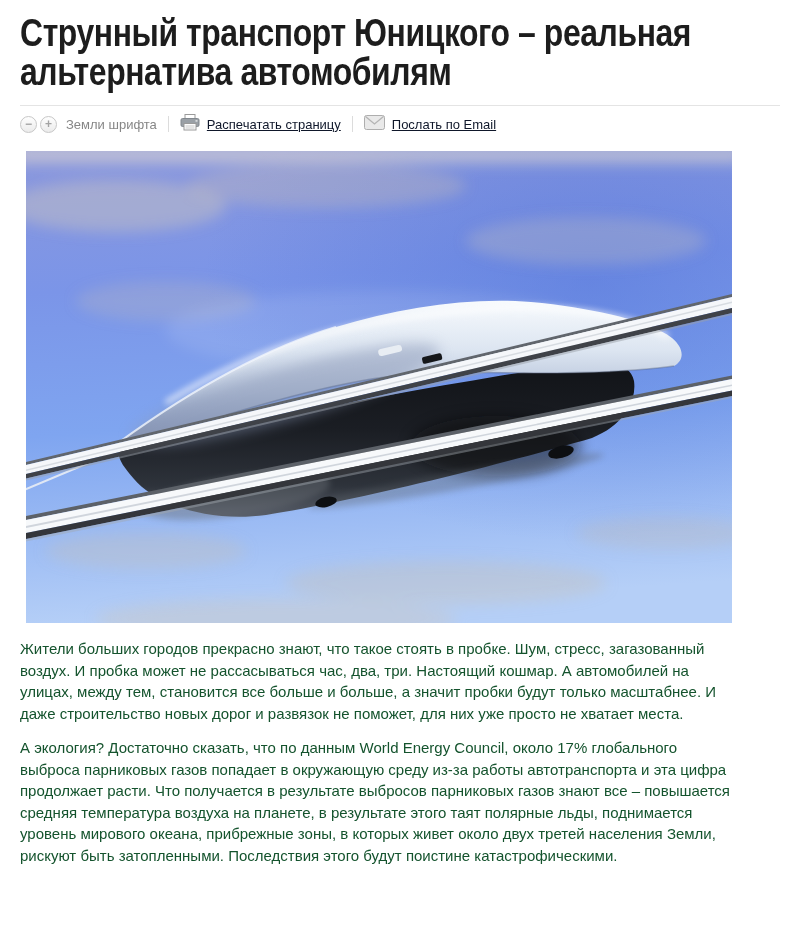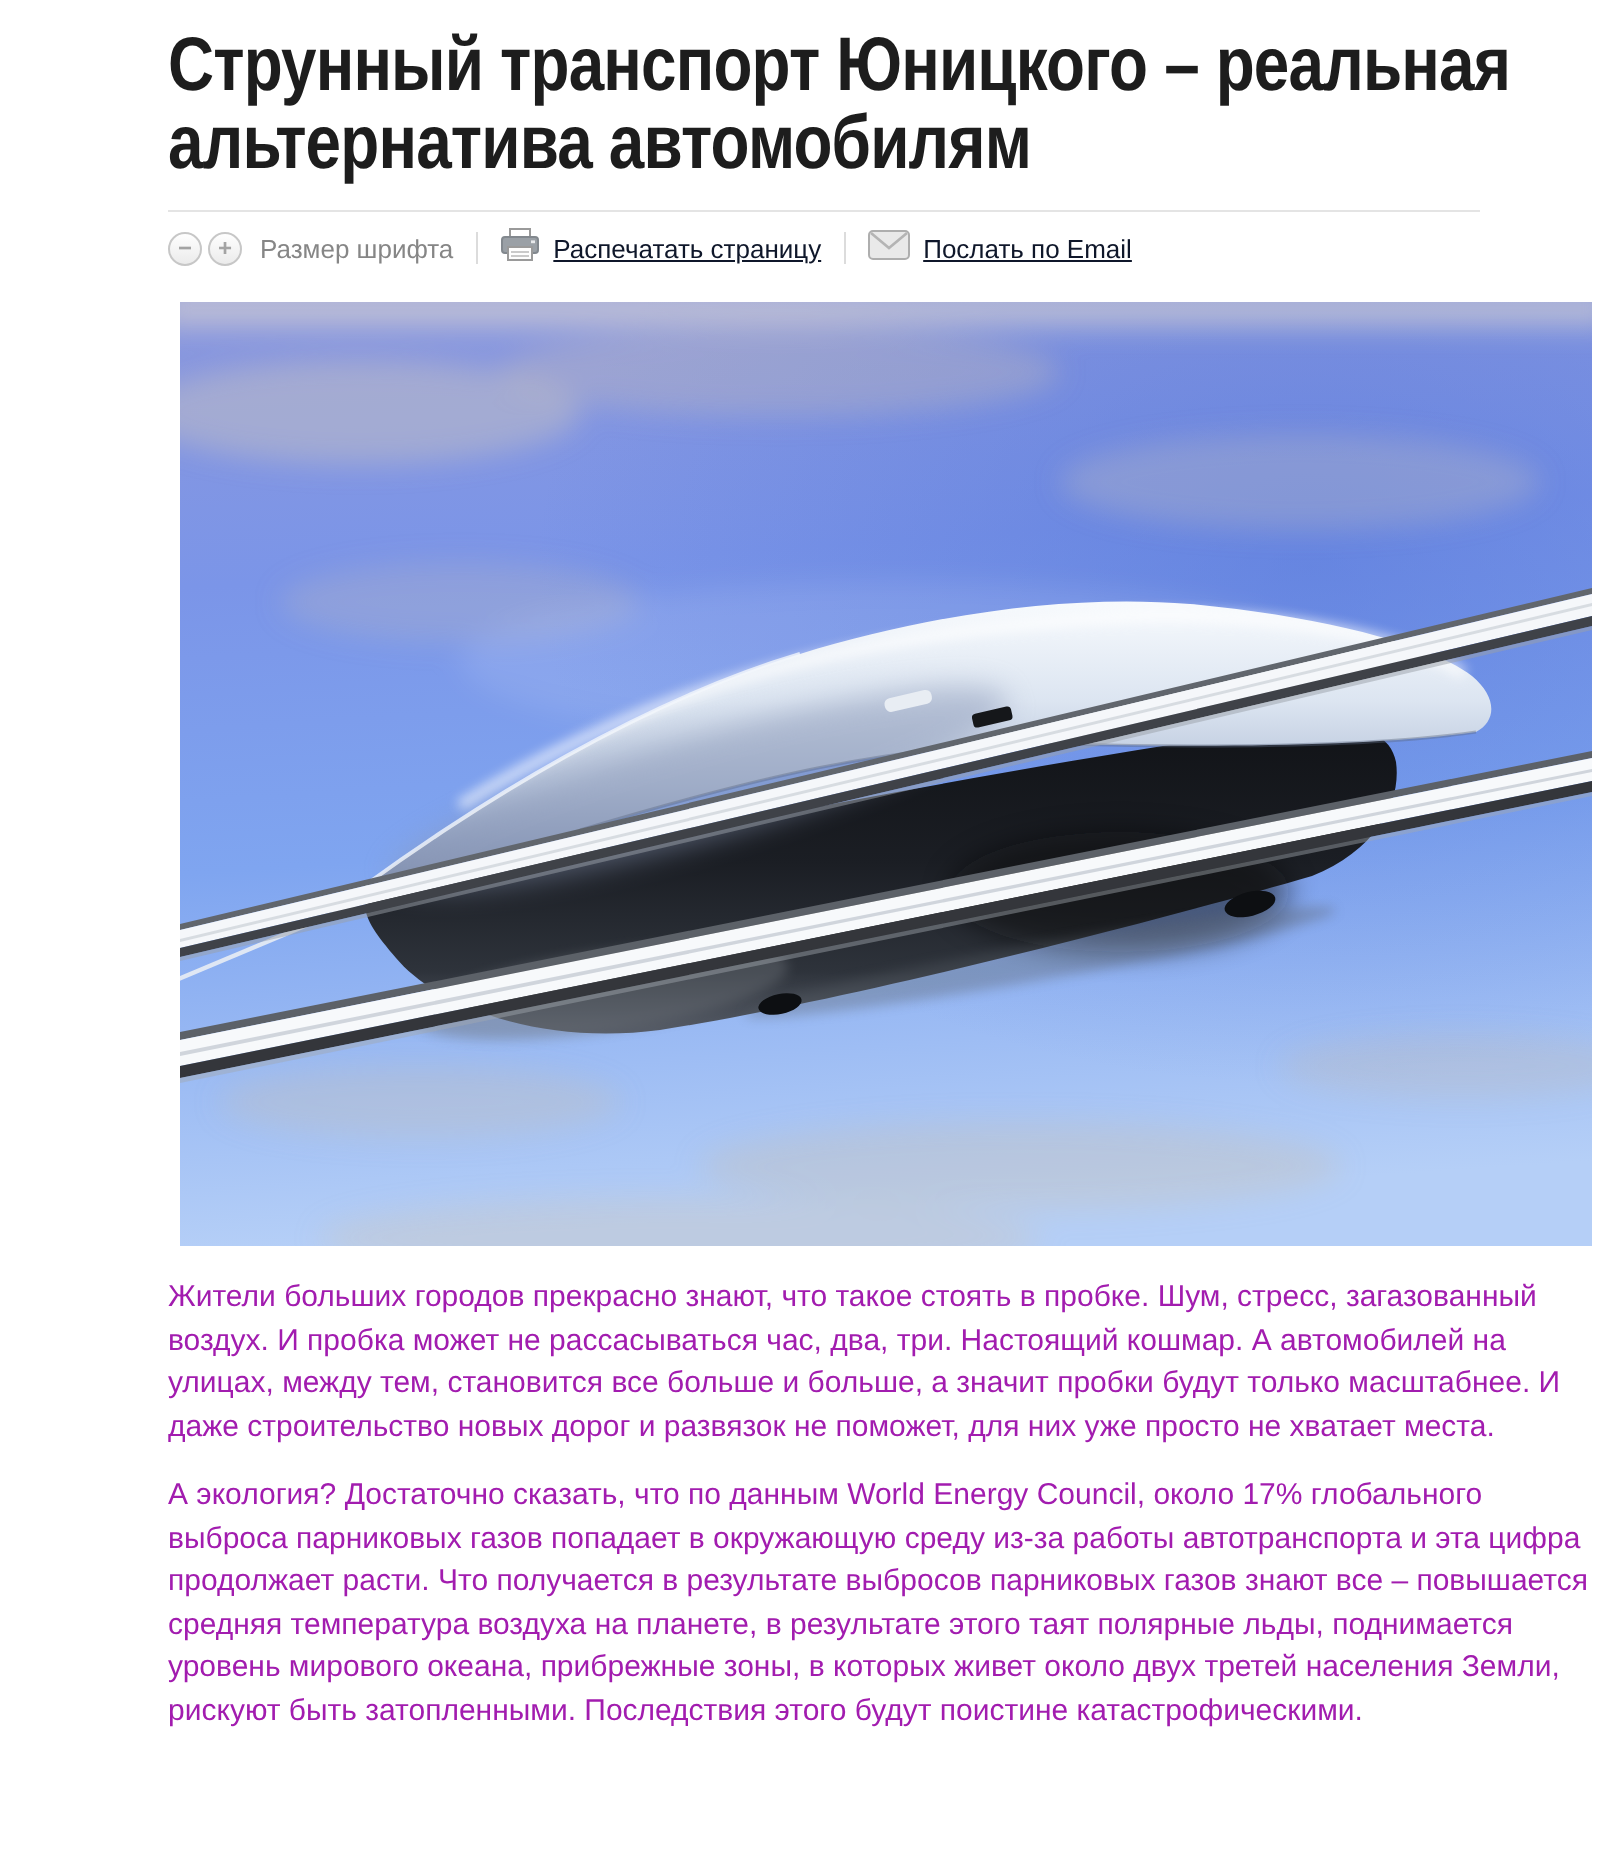--- a/index.html
+++ b/index.html
@@ -2,21 +2,21 @@
 <html><head>
 <meta charset="utf-8">
 <style>
   * { box-sizing: border-box; margin: 0; padding: 0; }
   html, body { width: 800px; height: 927px; overflow: hidden; }
   body {
     background: #ffffff;
     font-family: "Liberation Sans", sans-serif;
     -webkit-font-smoothing: antialiased;
   }
-  .page { padding: 0 60px; margin-left: 24px; }
+  .page { padding: 0 20px; }
 
   
   h1.article-title {
     margin-top: 14px;
     font-size: 38px;
     line-height: 39px;
     font-weight: bold;
     color: #1d1d1d;
     letter-spacing: -0.5px;
     transform: scaleX(0.84);
@@ -64,38 +64,38 @@
     height: 472px;
     margin: 18px 0 0 6px;
     display: block;
   }
 
   
   .article-body { margin-top: 15px; }
   .article-body p {
     font-size: 15px;
     line-height: 21.5px;
-    color: #a21caf;
+    color: #14532d;
     width: 720px;
   }
   .article-body p + p { margin-top: 13px; }
 </style>
 </head>
 <body>
 
 <div class="page">
 
   <h1 class="article-title"><span>Струнный транспорт Юницкого – реальная</span><br><span>альтернатива автомобилям</span></h1>
 
   <div class="toolbar-rule"></div>
 
   <div class="toolbar">
     <div class="round-btn">−</div>
     <div class="round-btn">+</div>
-    <span class="toolbar-label">Размер шрифта</span>
+    <span class="toolbar-label">Земли шрифта</span>
 
     <span class="tb-divider"></span>
 
     <span class="tb-icon">
       <svg width="20" height="17" viewBox="0 0 20 17">
         <rect x="5" y="0.5" width="10" height="5" fill="#ffffff" stroke="#9a9a9a"></rect>
         <rect x="1" y="4.5" width="18" height="8" rx="1.5" fill="#9aa0a6" stroke="#82888e"></rect>
         <rect x="15.5" y="6.2" width="2" height="1.4" fill="#e8eaec"></rect>
         <rect x="4" y="9.5" width="12" height="6.5" fill="#fdfdfd" stroke="#9a9a9a"></rect>
         <rect x="5.5" y="11.5" width="9" height="1" fill="#c9c9c9"></rect>

